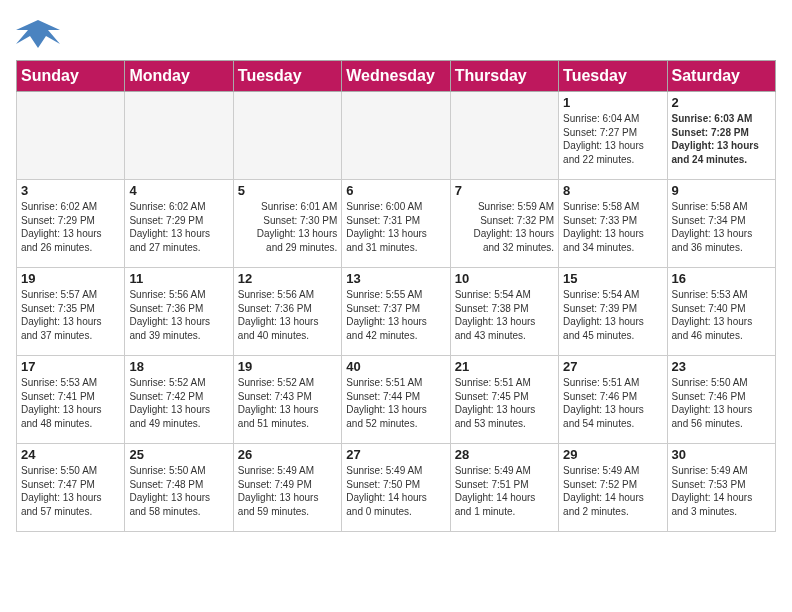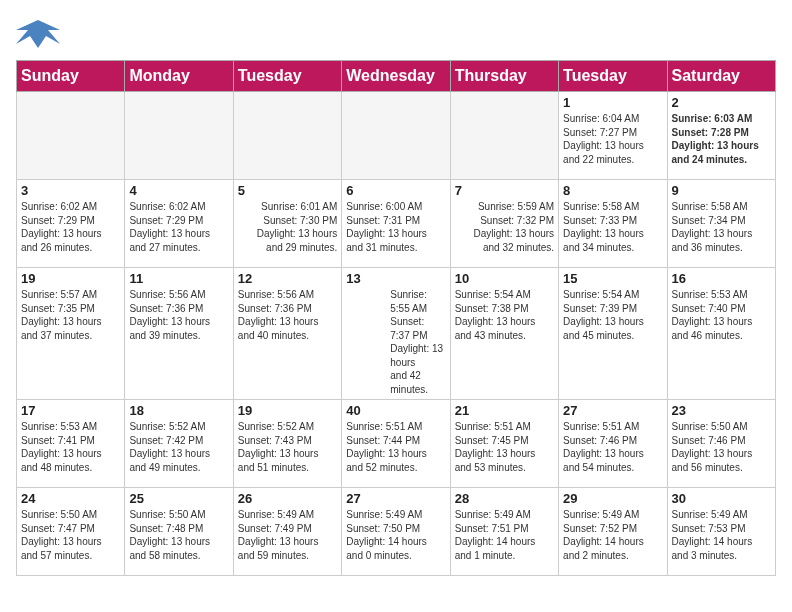--- a/index.html
+++ b/index.html
@@ -213,21 +213,21 @@
         </td>
         <td>
           <span class="day-number">12</span>
           <div class="day-info" style="white-space: pre-line;">Sunrise: 5:56 AM
 Sunset: 7:36 PM
 Daylight: 13 hours
 and 40 minutes.</div>
         </td>
         <td>
           <span class="day-number">13</span>
-          <div class="day-info" style="white-space: pre-line; margin-left: 44px;">Sunrise: 5:55 AM
+          <div class="day-info" style="white-space: pre-line;">Sunrise: 5:55 AM
 Sunset: 7:37 PM
 Daylight: 13 hours
 and 42 minutes.</div>
         </td>
         <td>
           <span class="day-number">10</span>
           <div class="day-info" style="white-space: pre-line;">Sunrise: 5:54 AM
 Sunset: 7:38 PM
 Daylight: 13 hours
 and 43 minutes.</div>

